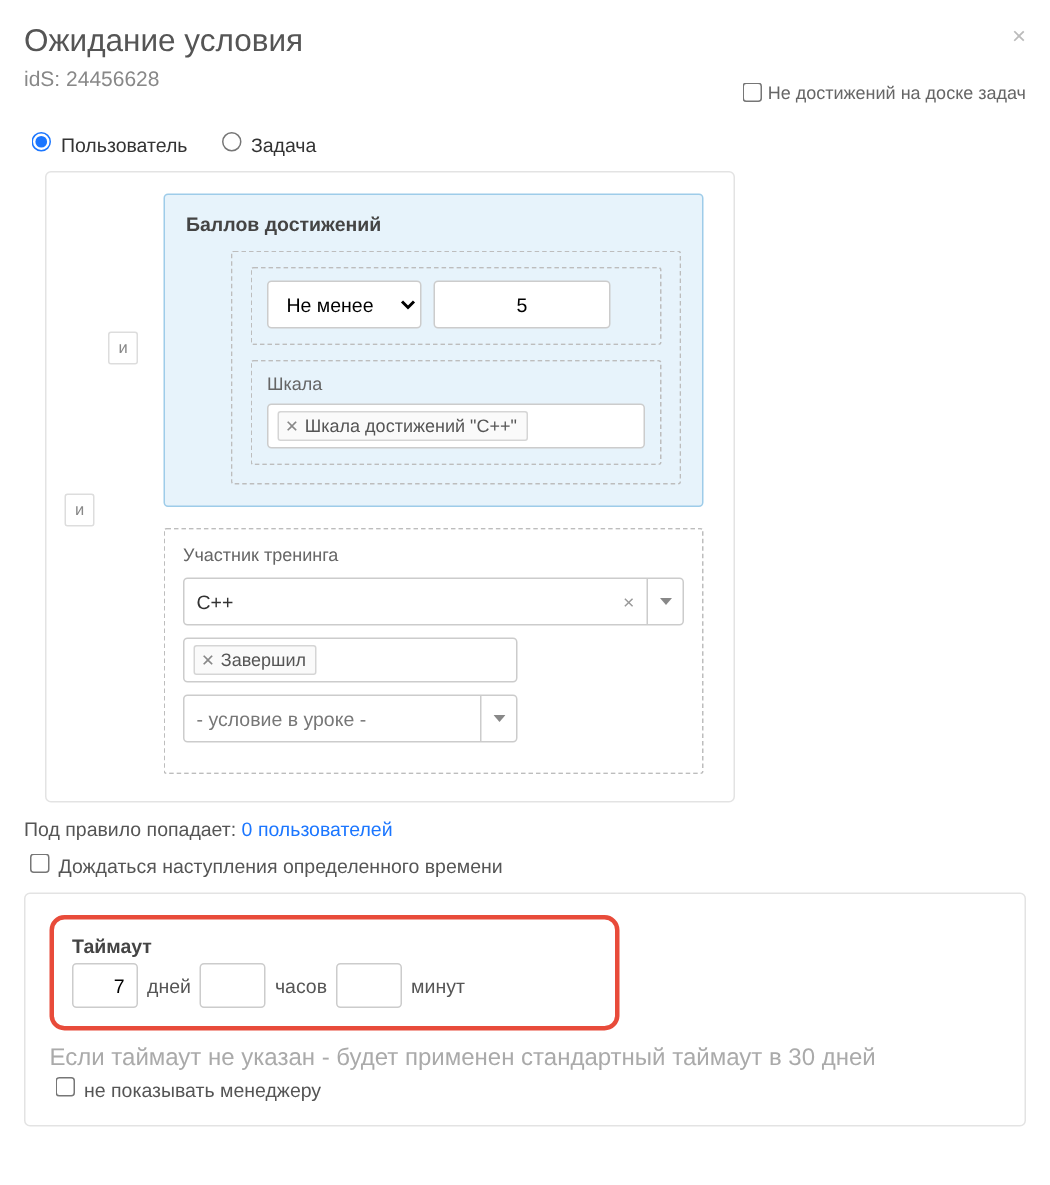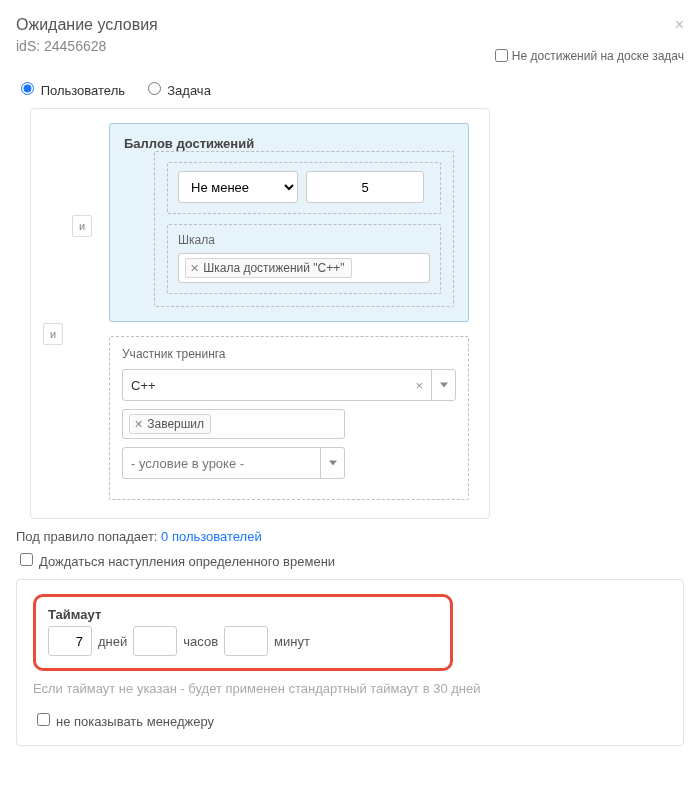--- a/index.html
+++ b/index.html
@@ -11,21 +11,21 @@
     color: #333;
     background: #fff;
     width: 700px;
   }
   .header-row {
     display: flex;
     justify-content: space-between;
     align-items: flex-start;
   }
   .title {
-    font-size: 16px;
+    font-size: 21px;
     font-weight: 400;
     color: #555;
     margin: 0 0 4px 0;
   }
   .close-x {
     color: #bbb;
     font-size: 16px;
     cursor: pointer;
     font-weight: 300;
   }
@@ -66,20 +66,21 @@
     border-radius: 3px;
     background: #e7f3fb;
     padding: 12px 14px 14px 14px;
     position: relative;
     width: 360px;
     margin-left: 40px;
   }
   .blue-title {
     font-weight: 600;
     color: #444;
+    margin-bottom: 10px;
     font-size: 13px;
   }
   .dashed-group {
     border: 1px dashed #bdbdbd;
     border-radius: 2px;
     padding: 10px 12px 12px 12px;
     position: relative;
     margin-left: 30px;
   }
   .dashed-sub {
@@ -96,21 +97,21 @@
   }
   .inline-controls { display: flex; gap: 8px; }
   select.ctl, input.ctl {
     border: 1px solid #ccc;
     border-radius: 3px;
     padding: 6px 8px;
     font-size: 13px;
     height: 32px;
     background: #fff;
   }
-  select.ctl { width: 120px; }
+  select.ctl { width: 103px; }
   input.ctl.num { width: 118px; text-align: center; }
 
   .tag-input-wrap {
     border: 1px solid #ccc;
     border-radius: 3px;
     background: #fff;
     padding: 3px 6px;
     display: flex;
     align-items: center;
     min-height: 30px;
@@ -212,21 +213,21 @@
   
   .panel {
     border: 1px solid #e3e3e3;
     border-radius: 4px;
     padding: 14px 16px 16px 16px;
   }
   .timeout-box {
     border: 3px solid #e84b3a;
     border-radius: 10px;
     padding: 10px 12px 12px 12px;
-    width: 420px;
+    width: 380px;
     margin-bottom: 10px;
   }
   .timeout-title {
     font-weight: 600;
     color: #444;
     margin-bottom: 4px;
   }
   .timeout-desc {
     font-size: 13px;
     color: #555;
@@ -243,22 +244,21 @@
     width: 44px;
     height: 30px;
     border: 1px solid #ccc;
     border-radius: 3px;
     text-align: right;
     padding: 0 8px;
     font-size: 13px;
   }
   .hint {
     color: #aaa;
-    font-size: 13px;
-    margin-bottom: 14px;
+    font-size: 16px;
   }
 
   .blue-box-wrap { position: relative; }
   .dashed-group-wrap { position: relative; }
 
 </style>
 </head>
 <body>
 
 <div class="header-row">

